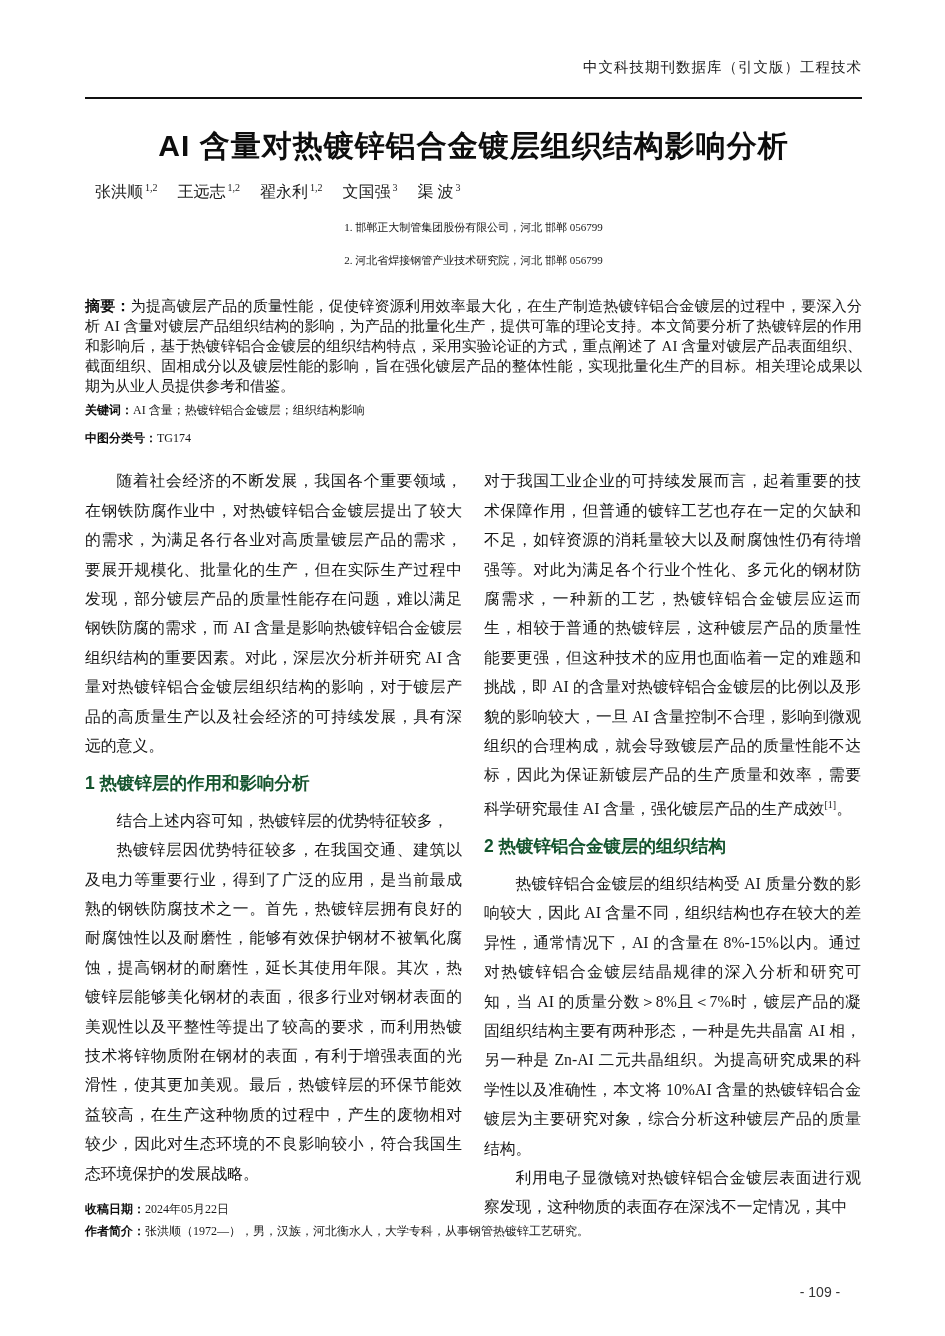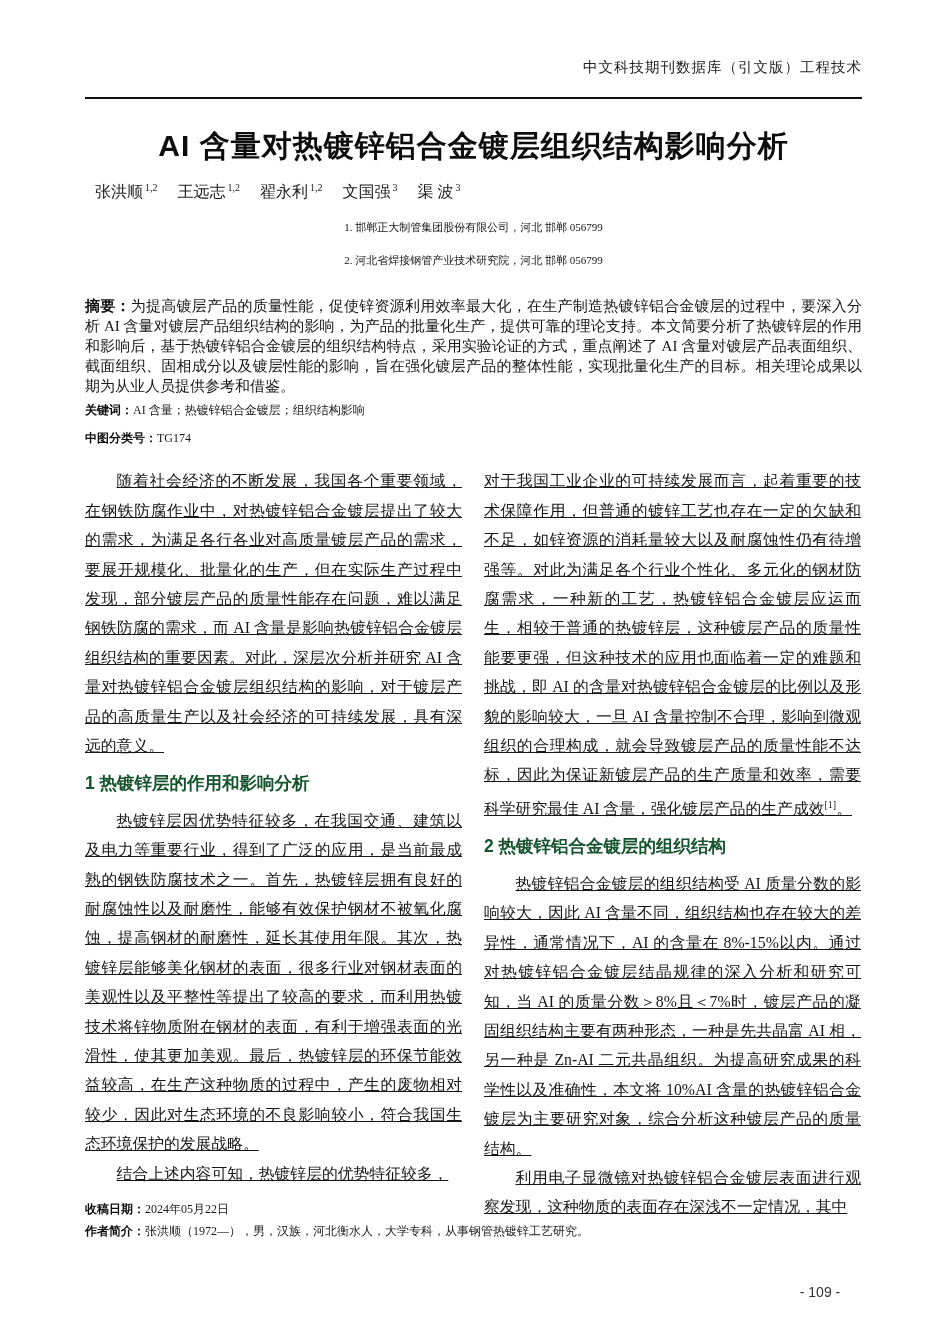--- a/index.html
+++ b/index.html
@@ -53,21 +53,21 @@
     font-family: "Liberation Sans", "DejaVu Sans", sans-serif;
     font-weight: bold;
     color: #0d0d0d;
   }
   .columns {
     margin-top: 14px;
     display: flex;
     column-gap: 22px;
   }
   .col { width: 377px; font-size: 15.8px; line-height: 29.4px; text-align: justify; }
-  .col p { margin: 0; text-indent: 2em; text-decoration: underline; }
+  .col p { margin: 0; text-indent: 2em; }
   .col p.no-indent { text-indent: 0; }
   .section-heading {
     font-family: "Liberation Sans", "DejaVu Sans", sans-serif;
     font-weight: bold;
     font-size: 17.5px;
     color: #14532d;
     margin: 9px 0 7px 0;
     text-indent: 0;
     text-align: left;
   }
@@ -120,22 +120,22 @@
 
   <div class="meta-line">
     <span class="label-bold">中图分类号：</span><span>TG174</span>
   </div>
 
   <div class="columns">
 
     <div class="col">
       <p>随着社会经济的不断发展，我国各个重要领域，在钢铁防腐作业中，对热镀锌铝合金镀层提出了较大的需求，为满足各行各业对高质量镀层产品的需求，要展开规模化、批量化的生产，但在实际生产过程中发现，部分镀层产品的质量性能存在问题，难以满足钢铁防腐的需求，而 AI 含量是影响热镀锌铝合金镀层组织结构的重要因素。对此，深层次分析并研究 AI 含量对热镀锌铝合金镀层组织结构的影响，对于镀层产品的高质量生产以及社会经济的可持续发展，具有深远的意义。</p>
       <div class="section-heading">1 热镀锌层的作用和影响分析</div>
+      <p>结合上述内容可知，热镀锌层的优势特征较多，</p>
       <p>热镀锌层因优势特征较多，在我国交通、建筑以及电力等重要行业，得到了广泛的应用，是当前最成熟的钢铁防腐技术之一。首先，热镀锌层拥有良好的耐腐蚀性以及耐磨性，能够有效保护钢材不被氧化腐蚀，提高钢材的耐磨性，延长其使用年限。其次，热镀锌层能够美化钢材的表面，很多行业对钢材表面的美观性以及平整性等提出了较高的要求，而利用热镀技术将锌物质附在钢材的表面，有利于增强表面的光滑性，使其更加美观。最后，热镀锌层的环保节能效益较高，在生产这种物质的过程中，产生的废物相对较少，因此对生态环境的不良影响较小，符合我国生态环境保护的发展战略。</p>
-      <p>结合上述内容可知，热镀锌层的优势特征较多，</p>
     </div>
 
     <div class="col">
       <p class="no-indent"><span>对于我国工业企业的可持续发展而言，起着重要的技术保障作用，但普通的镀锌工艺也存在一定的欠缺和不足，如锌资源的消耗量较大以及耐腐蚀性仍有待增强等。对此为满足各个行业个性化、多元化的钢材防腐需求，一种新的工艺，热镀锌铝合金镀层应运而生，相较于普通的热镀锌层，这种镀层产品的质量性能要更强，但这种技术的应用也面临着一定的难题和挑战，即 AI 的含量对热镀锌铝合金镀层的比例以及形貌的影响较大，一旦 AI 含量控制不合理，影响到微观组织的合理构成，就会导致镀层产品的质量性能不达标，因此为保证新镀层产品的生产质量和效率，需要科学研究最佳 AI 含量，强化镀层产品的生产成效</span><sup class="ref-sup">[1]</sup><span>。</span></p>
       <div class="section-heading">2 热镀锌铝合金镀层的组织结构</div>
       <p>热镀锌铝合金镀层的组织结构受 AI 质量分数的影响较大，因此 AI 含量不同，组织结构也存在较大的差异性，通常情况下，AI 的含量在 8%-15%以内。通过对热镀锌铝合金镀层结晶规律的深入分析和研究可知，当 AI 的质量分数＞8%且＜7%时，镀层产品的凝固组织结构主要有两种形态，一种是先共晶富 AI 相，另一种是 Zn-AI 二元共晶组织。为提高研究成果的科学性以及准确性，本文将 10%AI 含量的热镀锌铝合金镀层为主要研究对象，综合分析这种镀层产品的质量结构。</p>
       <p>利用电子显微镜对热镀锌铝合金镀层表面进行观察发现，这种物质的表面存在深浅不一定情况，其中</p>
     </div>
 
   </div>

